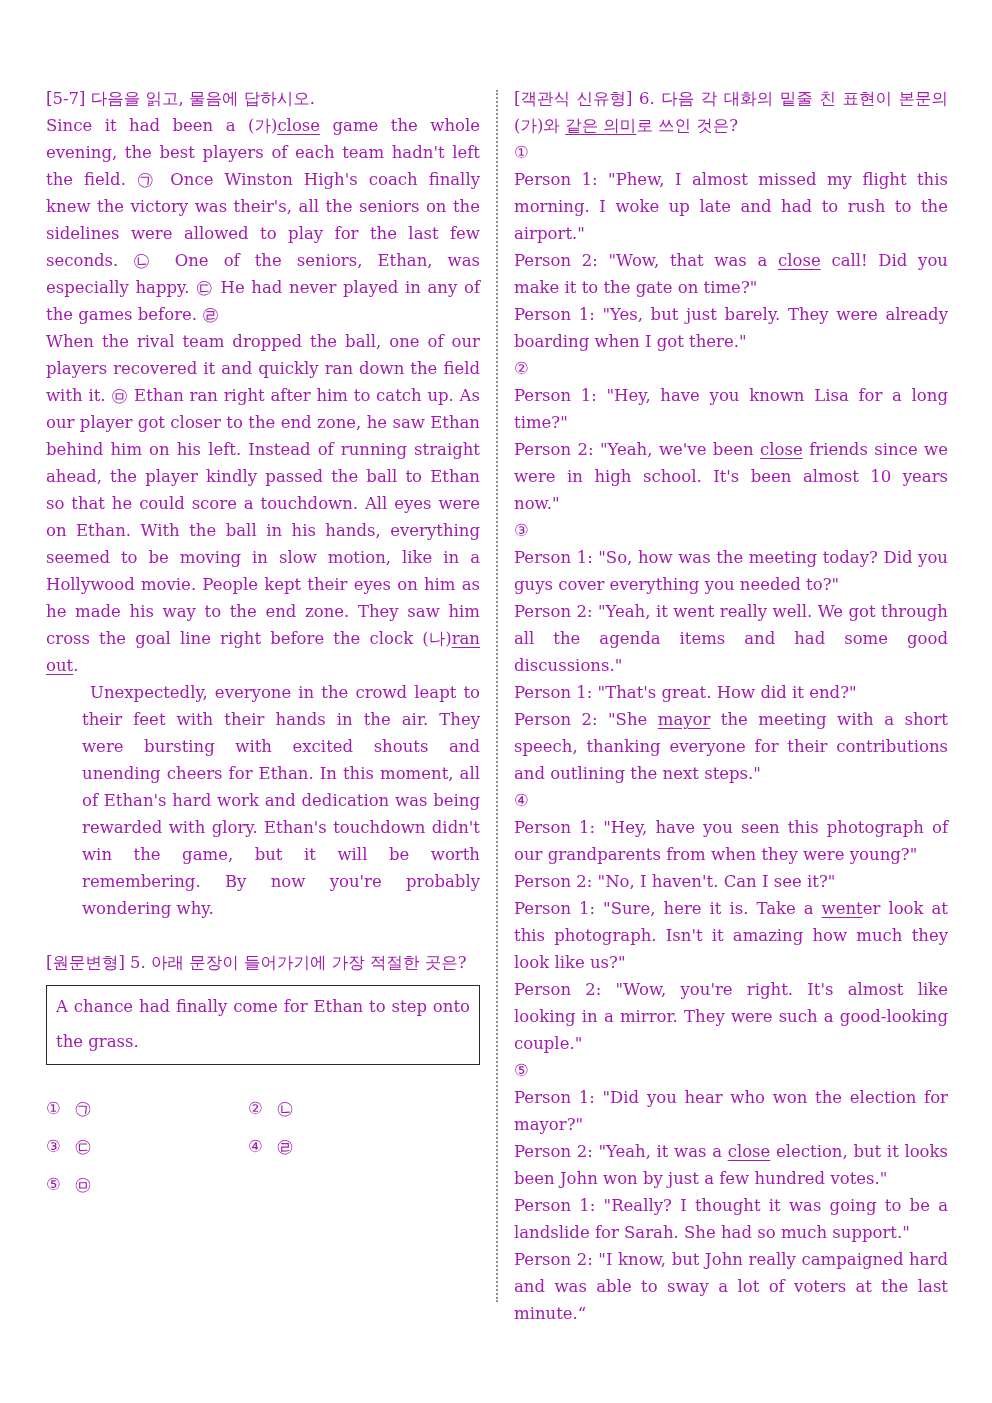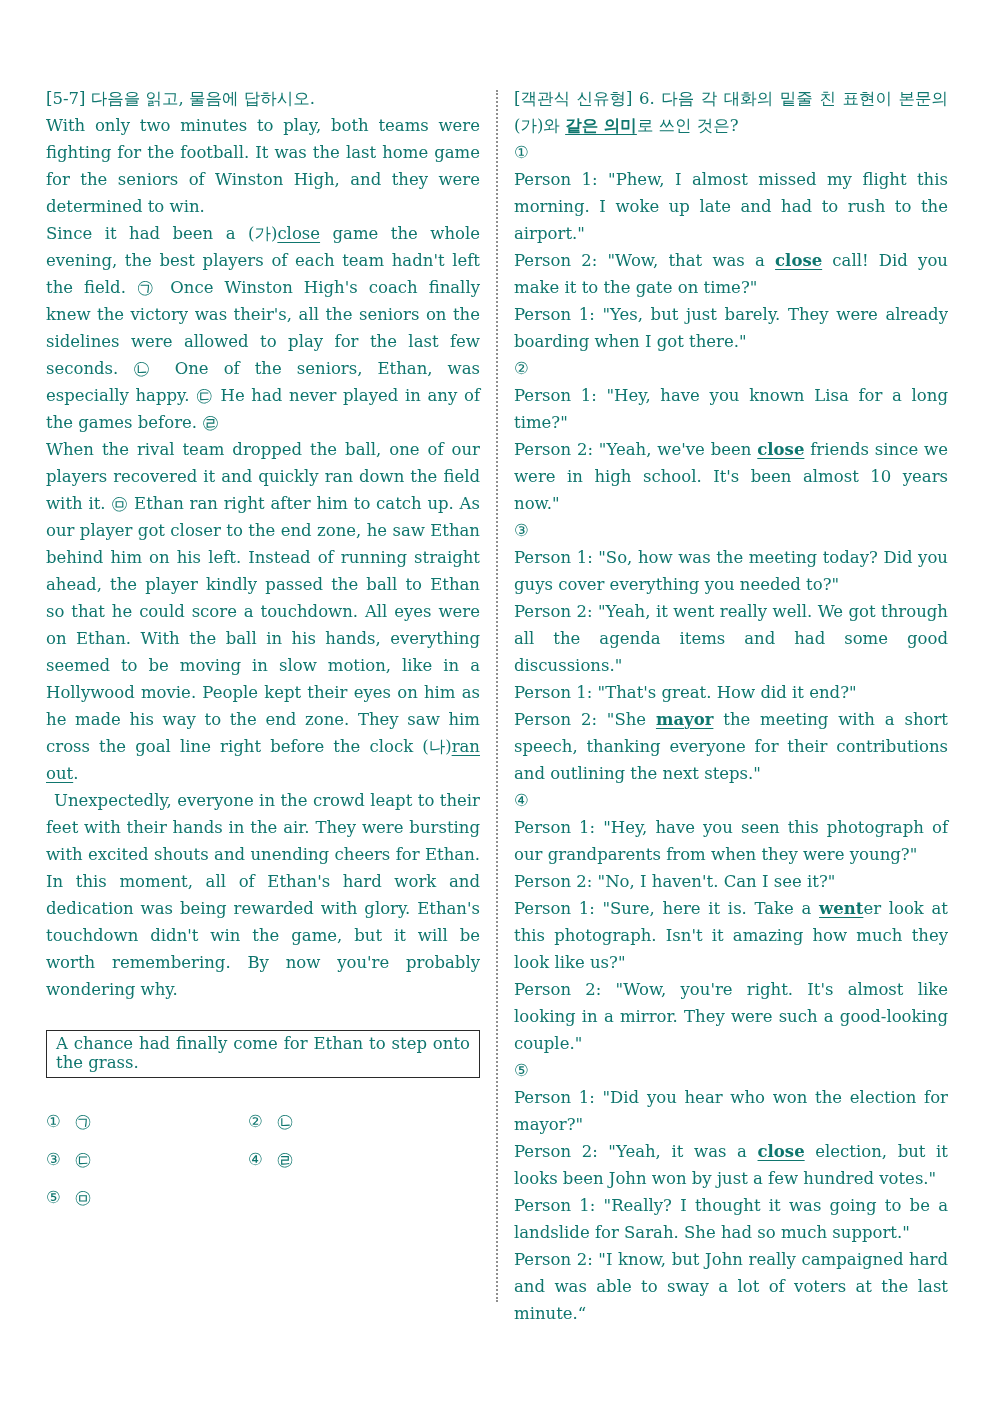--- a/index.html
+++ b/index.html
@@ -1,21 +1,21 @@
 <!DOCTYPE html>
 <html><head>
 <meta charset="utf-8">
 <style>
   html, body { margin: 0; padding: 0; background: #ffffff; }
   .page {
     position: relative;
     width: 992px;
     height: 1403px;
     background: #ffffff;
-    color: #0f766e;
+    color: #a21caf;
     font-family: "DejaVu Serif", "Liberation Serif", serif;
     font-size: 16.5px;
     line-height: 27px;
     overflow: hidden;
   }
   .col {
     position: absolute;
     top: 85px;
     width: 434px;
     text-align: justify;
@@ -24,30 +24,30 @@
   .col-right { left: 514px; }
   .divider {
     position: absolute;
     left: 496px;
     top: 90px;
     height: 1212px;
     width: 0;
     border-left: 2px dotted #8f8f8f;
   }
   .para { margin: 0; text-align: justify; }
-  .para.indent { text-indent: 8px; }
+  .para.indent { text-indent: 8px; margin-left: 36px; }
   .u { text-decoration: underline; text-underline-offset: 3px; }
-  .b { font-weight: bold; margin-top: 16px; }
+  .b { font-weight: normal; margin-top: 16px; }
   .q5-block { margin-top: 27px; }
   .boxed {
     border: 1.5px solid #2a2a2a;
     margin-top: 9px;
     padding: 3px 9px 5px 9px;
     text-align: justify;
-    line-height: 19px;
+    line-height: 35px;
   }
   .options {
     margin-top: 30px;
     display: grid;
     grid-template-columns: 202px auto;
     row-gap: 11px;
     text-align: left;
   }
   .opt { white-space: nowrap; }
   .opt-num { margin-right: 14px; }
@@ -57,27 +57,27 @@
 <body>
 
 <div class="page">
 
   <div class="divider"></div>
 
   <div class="col col-left">
     <p class="para">[5-7] 다음을 읽고, 물음에 답하시오.</p>
 
     <div id="passage">
-        <p class="para"><span>With only two minutes to play, both teams were fighting for the football. It was the last home game for the seniors of Winston High, and they were determined to win.</span></p>
         <p class="para"><span>Since it had been a (가)</span><span class="u">close</span><span> game the whole evening, the best players of each team hadn't left the field. ㉠ Once Winston High's coach finally knew the victory was their's, all the seniors on the sidelines were allowed to play for the last few seconds. ㉡ One of the seniors, Ethan, was especially happy. ㉢ He had never played in any of the games before. ㉣</span></p>
         <p class="para"><span>When the rival team dropped the ball, one of our players recovered it and quickly ran down the field with it. ㉤ Ethan ran right after him to catch up. As our player got closer to the end zone, he saw Ethan behind him on his left. Instead of running straight ahead, the player kindly passed the ball to Ethan so that he could score a touchdown. All eyes were on Ethan. With the ball in his hands, everything seemed to be moving in slow motion, like in a Hollywood movie. People kept their eyes on him as he made his way to the end zone. They saw him cross the goal line right before the clock (나)</span><span class="u">ran out</span><span>.</span></p>
         <p class="para indent"><span>Unexpectedly, everyone in the crowd leapt to their feet with their hands in the air. They were bursting with excited shouts and unending cheers for Ethan. In this moment, all of Ethan's hard work and dedication was being rewarded with glory. Ethan's touchdown didn't win the game, but it will be worth remembering. By now you're probably wondering why.</span></p>
       </div>
 
     <div class="q5-block">
+      <p class="para">[원문변형] 5. 아래 문장이 들어가기에 가장 적절한 곳은?</p>
       <div class="boxed">A chance had finally come for Ethan to step onto the grass.</div>
       <div id="q5-options" class="options">
           <div class="opt"><span class="opt-num">①</span><span>㉠</span></div>
           <div class="opt"><span class="opt-num">②</span><span>㉡</span></div>
           <div class="opt"><span class="opt-num">③</span><span>㉢</span></div>
           <div class="opt"><span class="opt-num">④</span><span>㉣</span></div>
           <div class="opt"><span class="opt-num">⑤</span><span>㉤</span></div>
         </div>
     </div>
   </div>

